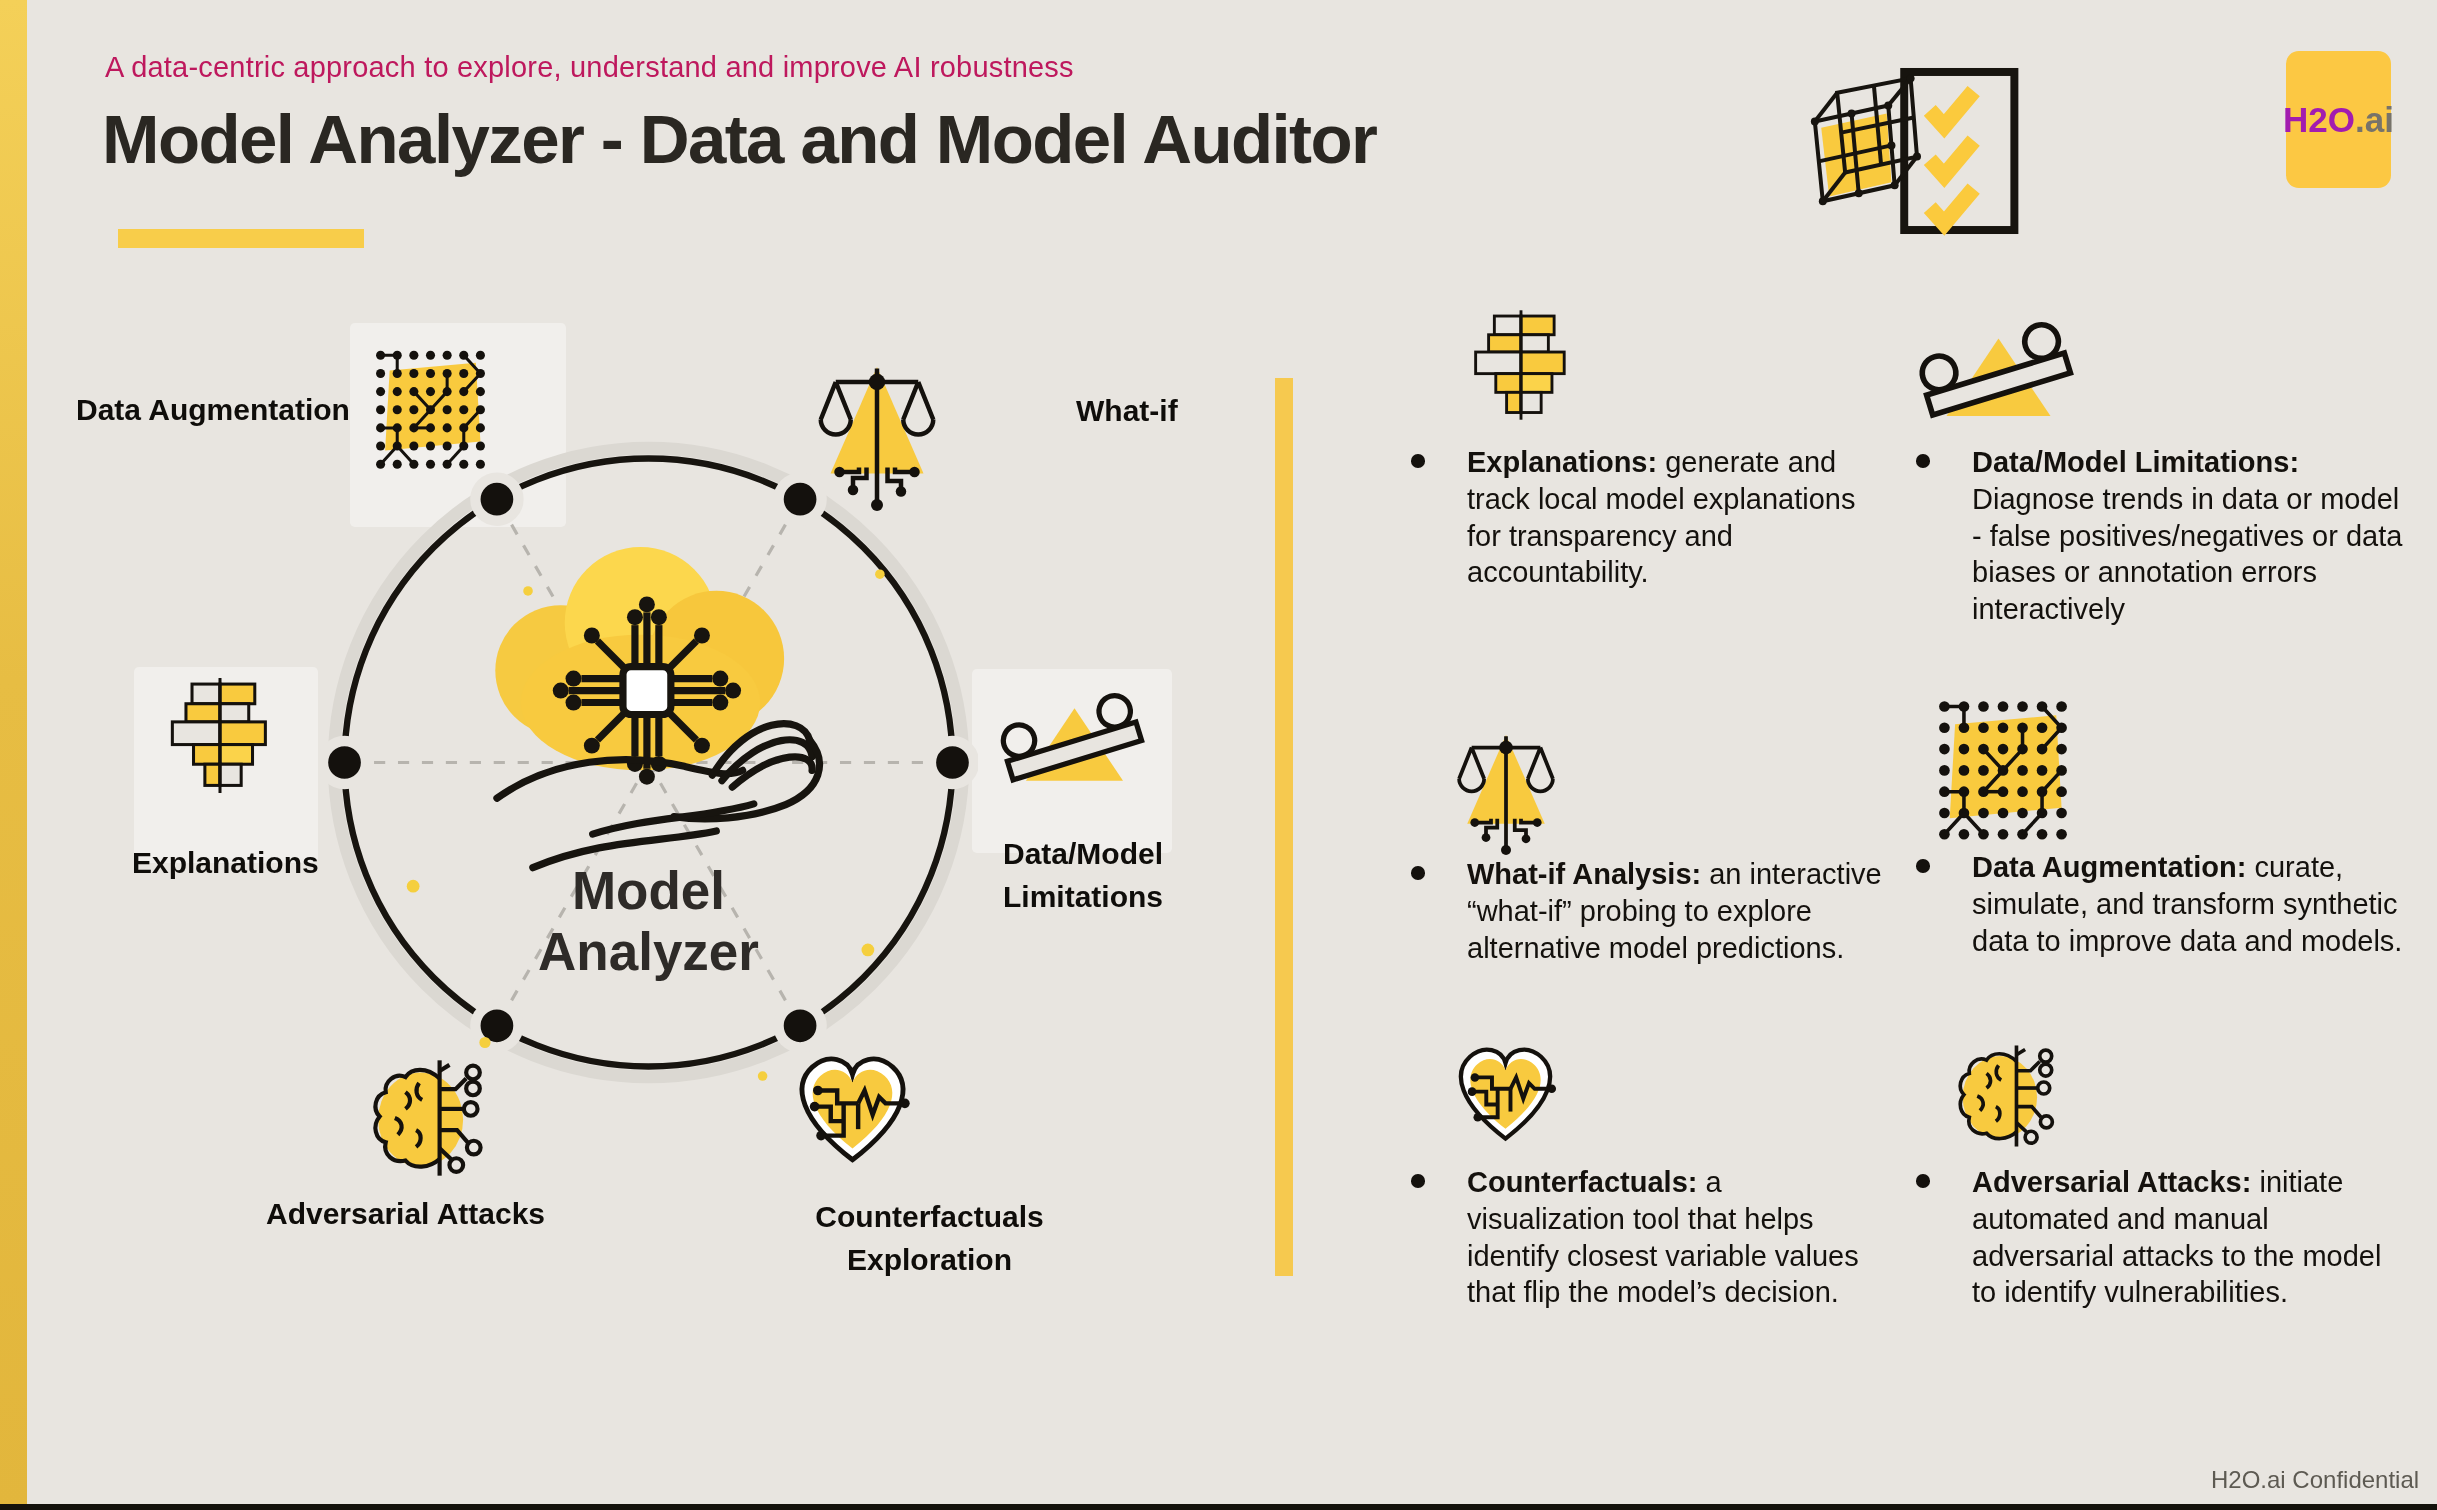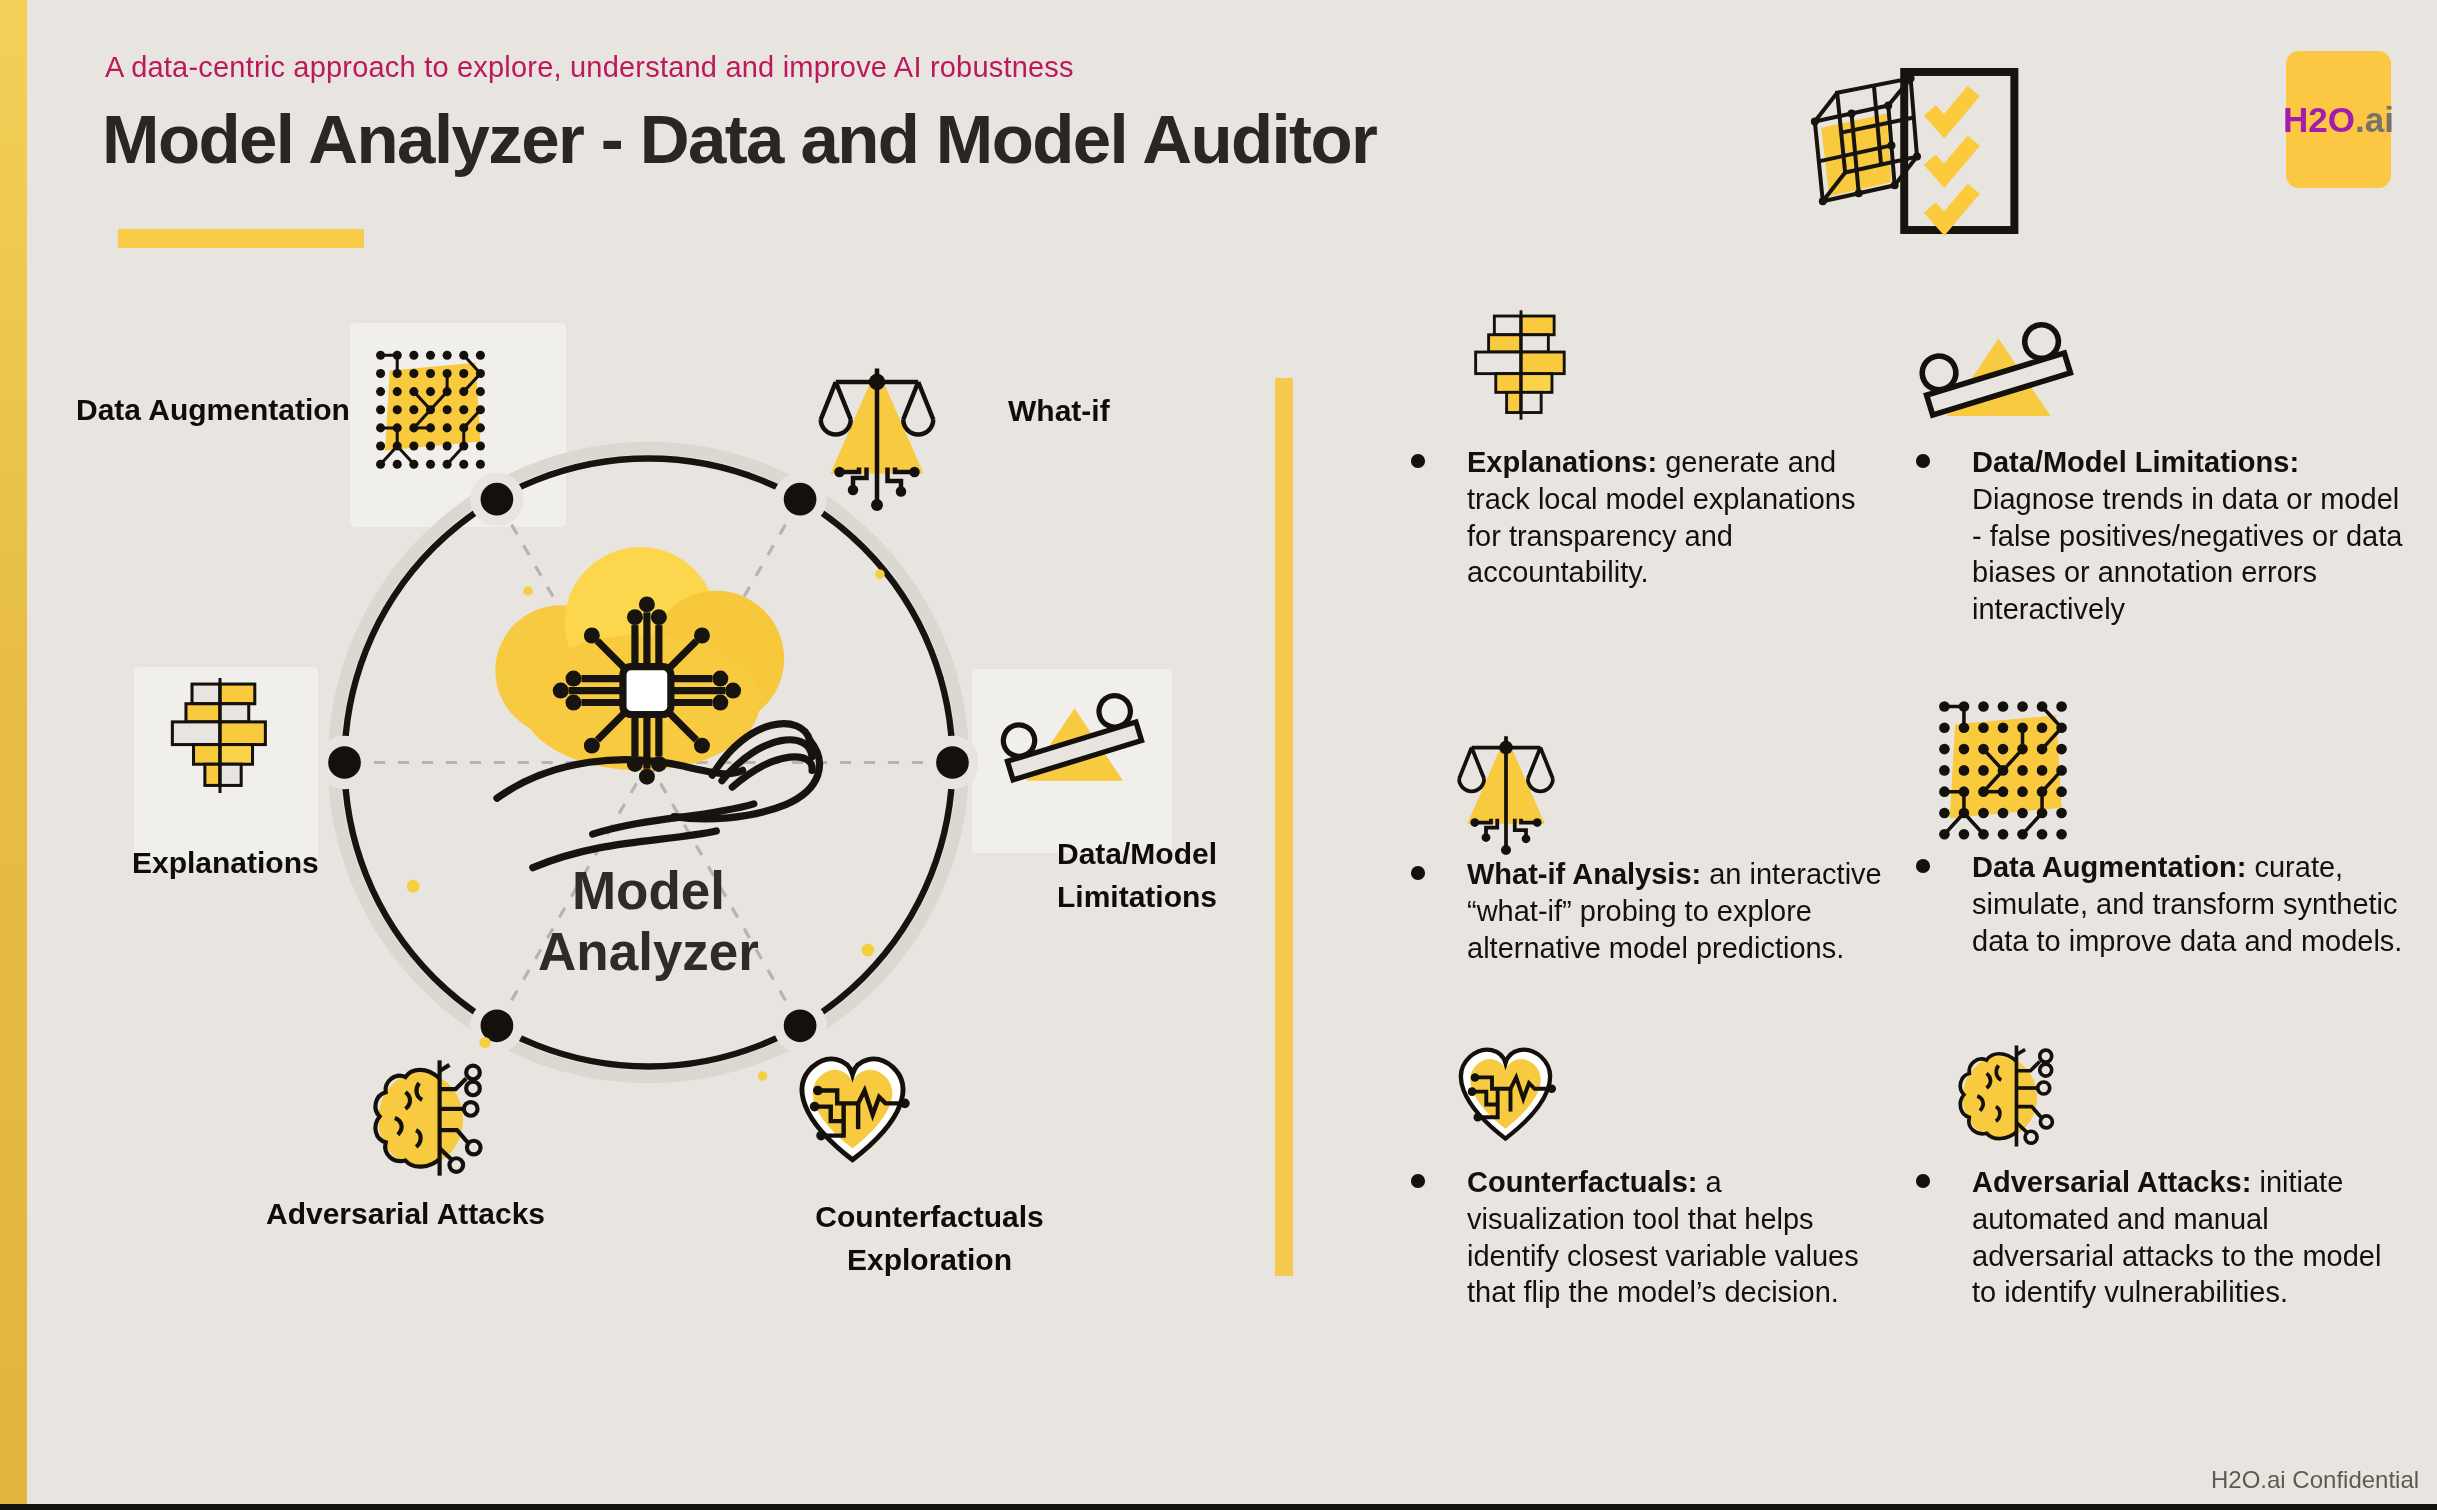--- a/index.html
+++ b/index.html
@@ -257,21 +257,21 @@
     <circle cx="80" cy="38" r="11" fill="#14110d"></circle>
     <g fill="#14110d">
       <circle cx="80" cy="202" r="8"></circle>
           <circle cx="48" cy="182" r="7"></circle>
       <circle cx="112" cy="184" r="7"></circle>
           <circle cx="30" cy="158" r="7"></circle>
           <circle cx="130" cy="158" r="7"></circle>
     </g>
       </svg>
     </div>
-  <div class="abs node-label" style="left:988px;top:390px;">What-if</div>
+  <div class="abs node-label" style="left:1056px;top:390px;">What-if</div>
 
   <div class="abs iconbox" style="left:160px;top:675px;width:120px;height:121px;">
       <svg viewBox="0 0 150 160" preserveAspectRatio="xMidYMid meet">
     <g stroke="#14110d" stroke-width="4">
       <rect x="38" y="12" width="37" height="26" fill="#e8e5e0"></rect>
       <rect x="75" y="12" width="46" height="26" fill="#f9ca3e"></rect>
       <rect x="30" y="38" width="45" height="24" fill="#f9ca3e"></rect>
       <rect x="75" y="38" width="38" height="24" fill="#e8e5e0"></rect>
       <rect x="12" y="62" width="63" height="30" fill="#e8e5e0"></rect>
       <rect x="75" y="62" width="60" height="30" fill="#f9ca3e"></rect>
@@ -288,21 +288,21 @@
   <div class="abs iconbox" style="left:990px;top:680px;width:169px;height:112px;">
       <svg viewBox="0 0 210 150" preserveAspectRatio="xMidYMid meet">
     <polygon points="105,38 170,135 40,135" fill="#f8ca3f"></polygon>
     <g transform="rotate(-17 105 95)" stroke="#14110d" stroke-width="7" fill="none">
       <rect x="15" y="82" width="180" height="26" fill="#e8e5e0"></rect>
       <circle cx="38" cy="60" r="21"></circle>
       <circle cx="172" cy="60" r="21"></circle>
     </g>
       </svg>
     </div>
-  <div class="abs node-label" style="left:1037px;top:833px;text-align:right;">
+  <div class="abs node-label" style="left:983px;top:833px;text-align:right;">
     <span>Data/Model</span><br>
     <span>Limitations</span>
   </div>
 
   <div class="abs iconbox" style="left:366px;top:1055px;width:129px;height:126px;">
       <svg viewBox="0 0 170 160" preserveAspectRatio="xMidYMid meet">
     <ellipse cx="72" cy="82" rx="56" ry="62" fill="#f8ca3f"></ellipse>
     <g stroke="#14110d" stroke-width="5.5" fill="none">
       <line x1="97" y1="4" x2="97" y2="156"></line>
       <path d="M97,28 C80,12 60,14 52,26 C38,20 24,32 26,46 C12,50 8,68 18,78 C8,90 12,108 26,112 C22,128 36,140 52,136 C62,148 84,146 97,134"></path>

